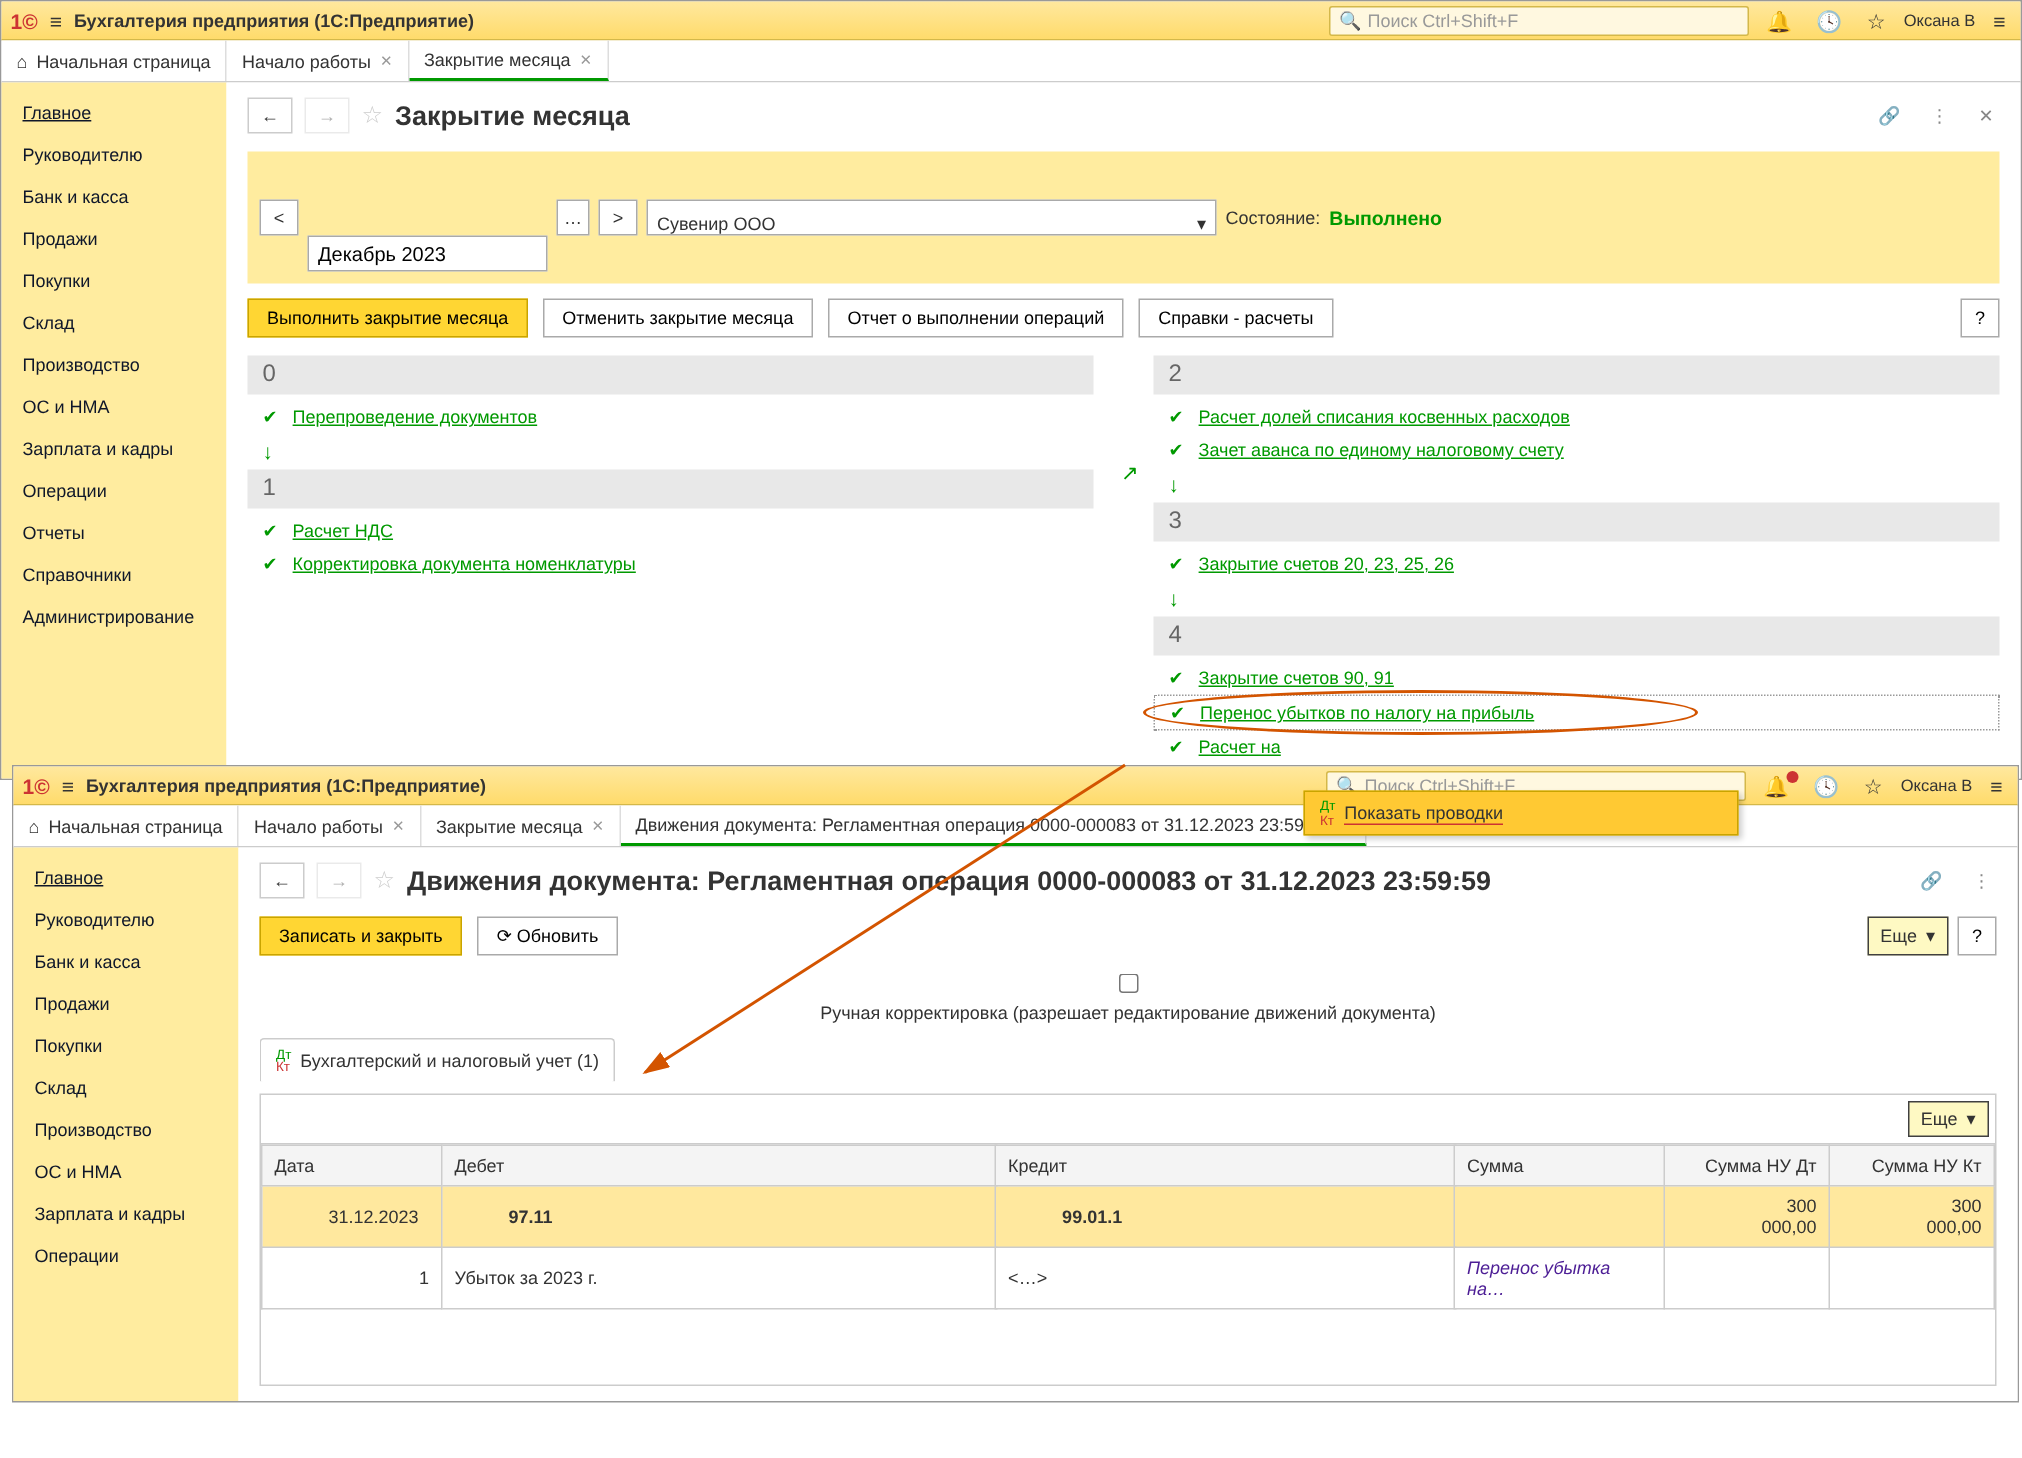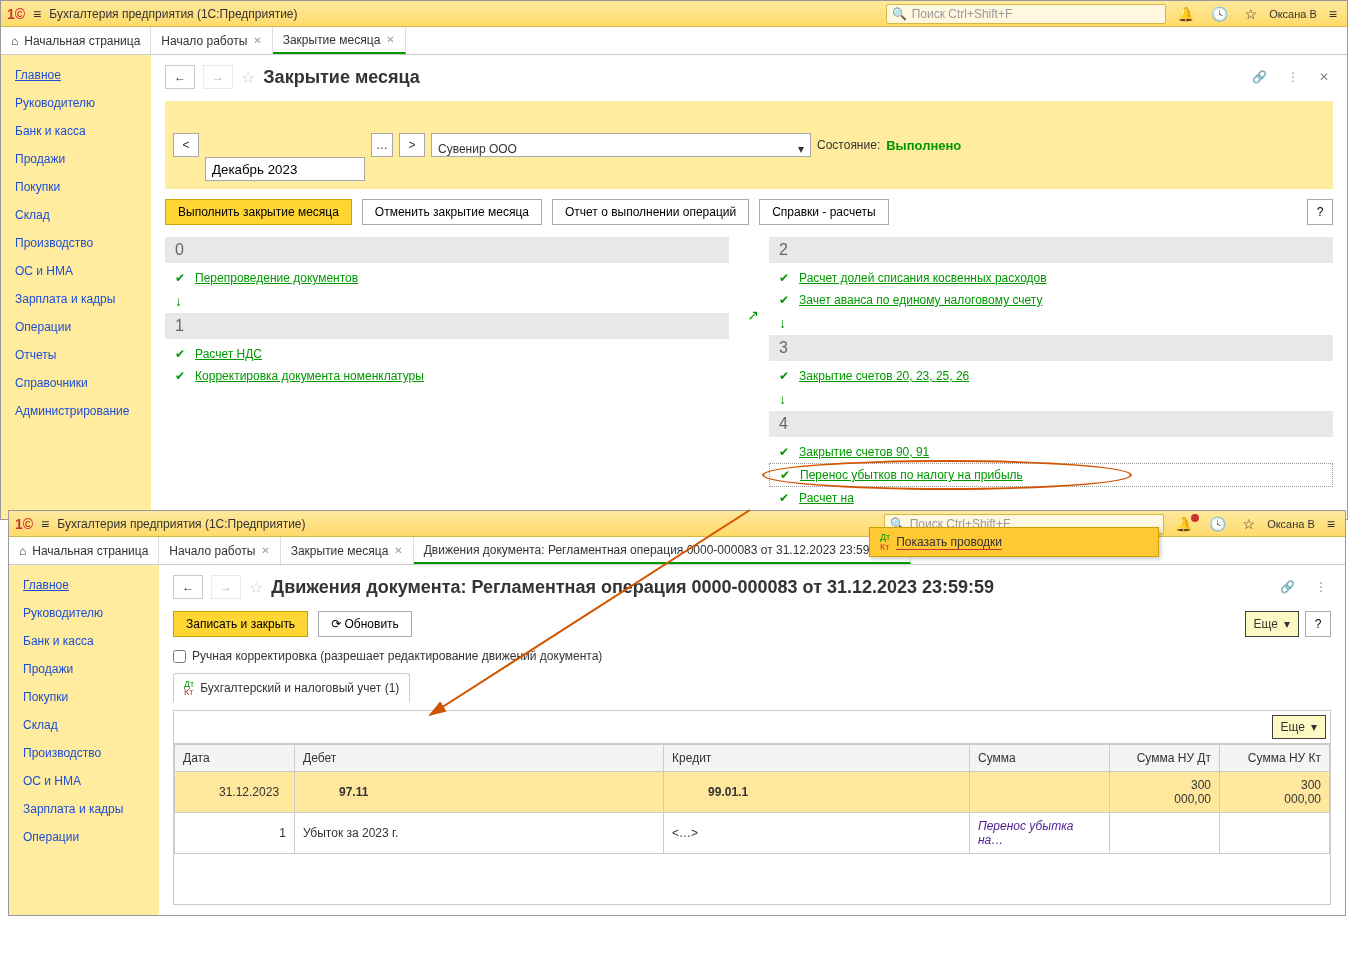--- a/index.html
+++ b/index.html
@@ -1,33 +1,33 @@
 <!DOCTYPE html>
 <html><head>
 <meta charset="utf-8">
 <style>
 * { box-sizing: border-box; margin: 0; padding: 0; font-family: Arial, sans-serif; }
 body { background: #fff; font-size: 12px; color: #333; }
 .window { border: 1px solid #999; background: #fff; }
 .titlebar { background: linear-gradient(#ffe89e, #ffdb6b); height: 26px; display: flex; align-items: center; padding: 0 6px; gap: 8px; border-bottom: 1px solid #d4b84a; }
 .logo { color: #c33; font-weight: bold; font-size: 14px; }
 .hamburger { cursor: pointer; font-size: 14px; }
-.title-text { font-size: 12px; color: #333; }
+.title-text { font-size: 12px; color: #333; font-weight: bold; }
 .spacer { flex: 1; }
 .search-box { background: #fff8e0; border: 1px solid #d4b84a; border-radius: 2px; padding: 2px 6px; width: 280px; height: 20px; display: flex; align-items: center; color: #999; gap: 4px; }
 .titlebar-icon { cursor: pointer; padding: 0 4px; font-size: 14px; }
 .user-name { font-size: 11px; }
 .tabbar { background: #fff; height: 28px; display: flex; align-items: stretch; border-bottom: 1px solid #ccc; }
 .tab { padding: 0 10px; display: flex; align-items: center; gap: 6px; border-right: 1px solid #ddd; cursor: pointer; font-size: 12px; }
 .tab.active { border-bottom: 2px solid #090; }
 .tab.home { gap: 6px; }
 .close-x { color: #999; font-size: 10px; }
 .layout { display: flex; }
 .sidebar { width: 150px; background: #ffec9f; padding: 6px 0; }
-.sidebar-item { padding: 7px 14px; cursor: pointer; font-size: 12px; color: #1d4ed8; }
+.sidebar-item { padding: 7px 14px; cursor: pointer; font-size: 12px; color: #0f172a; }
 .sidebar-item.active { text-decoration: underline; }
 .content { flex: 1; padding: 10px 14px; background: #fff; }
 .page-header { display: flex; align-items: center; gap: 8px; margin-bottom: 12px; }
 .nav-btn { background: #fff; border: 1px solid #ccc; width: 30px; height: 24px; display: flex; align-items: center; justify-content: center; cursor: pointer; }
 .star { color: #ccc; font-size: 16px; }
 .page-title { font-size: 18px; font-weight: bold; }
 .icon-right { margin-left: auto; cursor: pointer; color: #888; padding: 0 4px; }
 .period-row { background: #ffec9f; padding: 8px; display: flex; align-items: center; gap: 6px; margin-bottom: 10px; }
 .arrow-btn { background: #fff; border: 1px solid #aaa; width: 26px; height: 24px; display: flex; align-items: center; justify-content: center; cursor: pointer; }
 .period-input { background: #fff; border: 1px solid #aaa; height: 24px; padding: 0 6px; width: 160px; margin-top: 48px; }
@@ -52,21 +52,21 @@
 .context-menu { position: absolute; background: #ffc933; border: 1px solid #c9a400; padding: 4px 10px; display: flex; align-items: center; gap: 6px; box-shadow: 2px 2px 4px rgba(0,0,0,0.2); z-index: 10; }
 .context-menu .dtkt { font-size: 9px; }
 .context-menu .dt { color: #090; }
 .context-menu .kt { color: #c33; }
 .redline { border-bottom: 1px solid #c33; }
 
 
 .window2 { border: 1px solid #999; margin-top: 0; position: relative; top: -10px; left: 8px; width: calc(100% - 10px); }
 .notif-badge { position: relative; }
 .notif-badge::after { content: ""; position: absolute; top: -2px; right: -2px; width: 8px; height: 8px; background: #c33; border-radius: 50%; }
-.checkbox-row { display: flex; align-items: center; gap: 6px; margin-bottom: 10px; font-size: 12px; }
+.checkbox-row { display: flex; align-items: center; gap: 6px; margin-bottom: 10px; font-size: 12px; flex-direction: column; }
 .doc-tab { display: inline-flex; align-items: center; gap: 6px; border: 1px solid #ccc; border-bottom: none; padding: 6px 10px; background: #fff; border-radius: 3px 3px 0 0; }
 .dtkt2 { font-size: 9px; line-height: 8px; }
 .more-btn { border: 1px solid #404040; padding: 4px 8px; background: #fef9c3; cursor: pointer; display: flex; align-items: center; gap: 6px; }
 .table-wrap { border: 1px solid #ccc; margin-top: 8px; }
 .table-toolbar { display: flex; justify-content: flex-end; padding: 4px; border-bottom: 1px solid #ccc; }
 table { width: 100%; border-collapse: collapse; }
 th { background: #f4f4f4; border: 1px solid #ccc; padding: 6px 8px; text-align: left; font-weight: normal; font-size: 12px; }
 td { border: 1px solid #ccc; padding: 6px 8px; font-size: 12px; }
 tr.sel td { background: #ffe89e; padding-left: 44px; }
 .num-right { text-align: right; }

